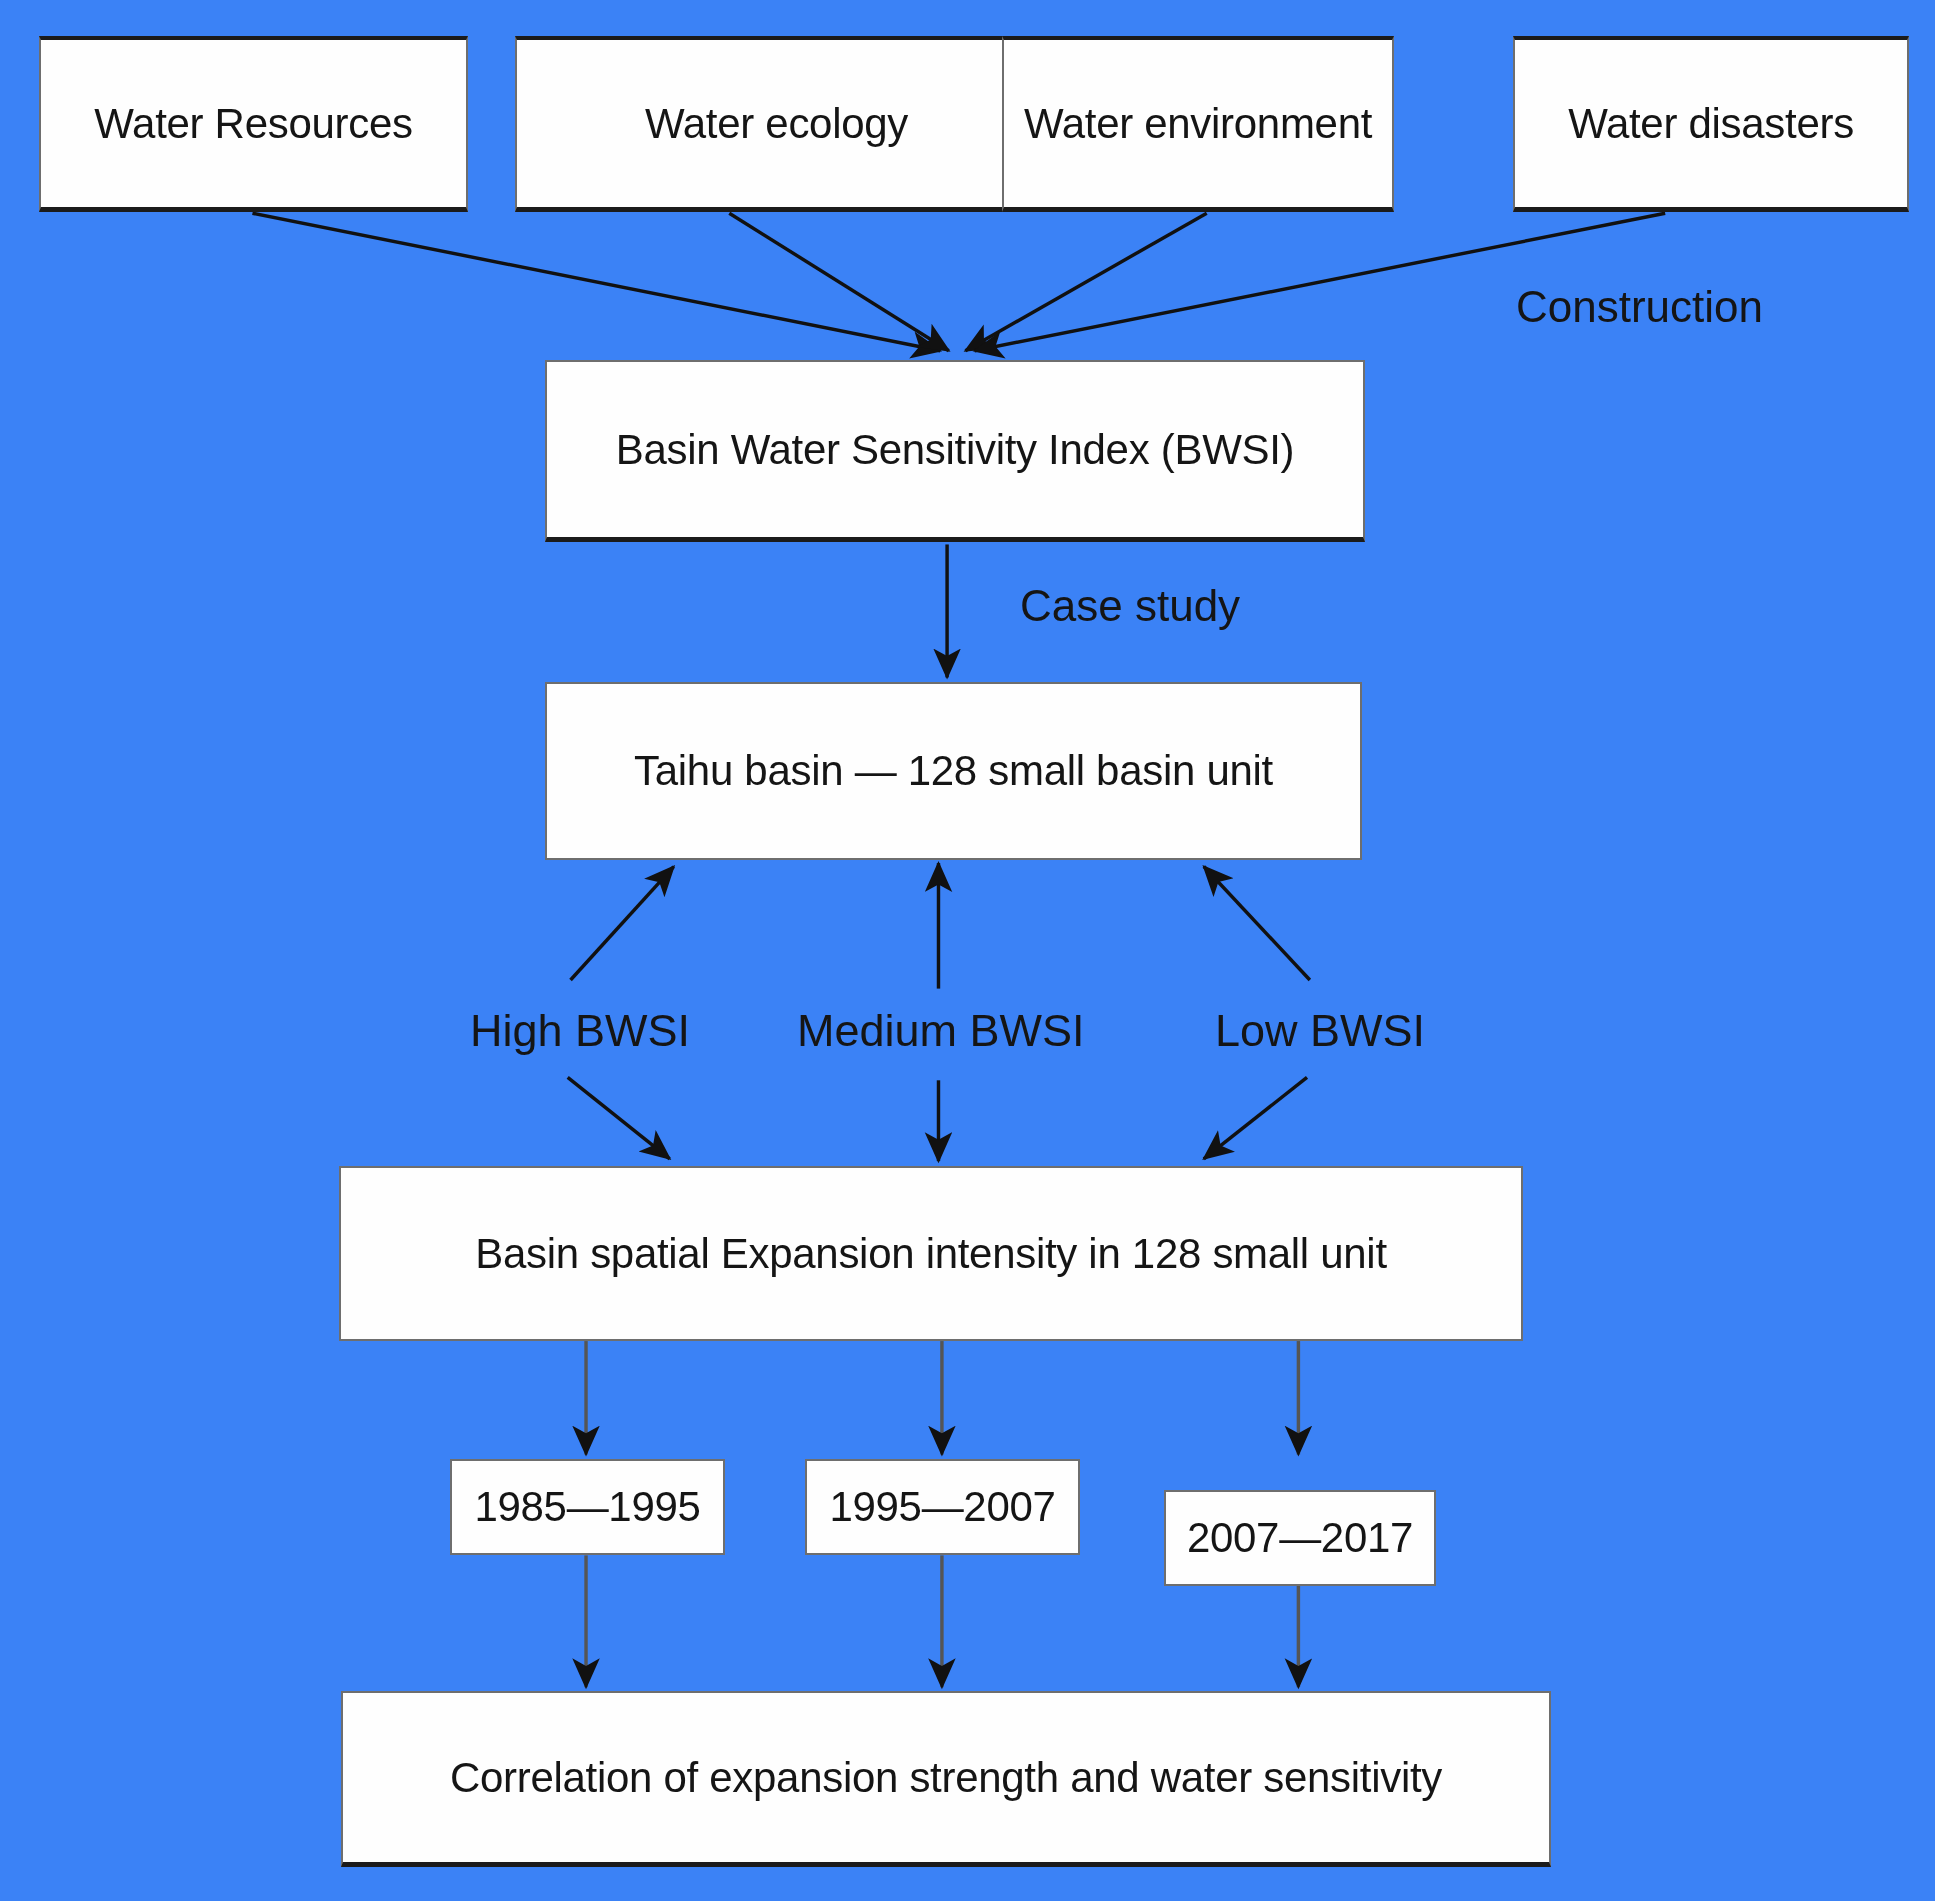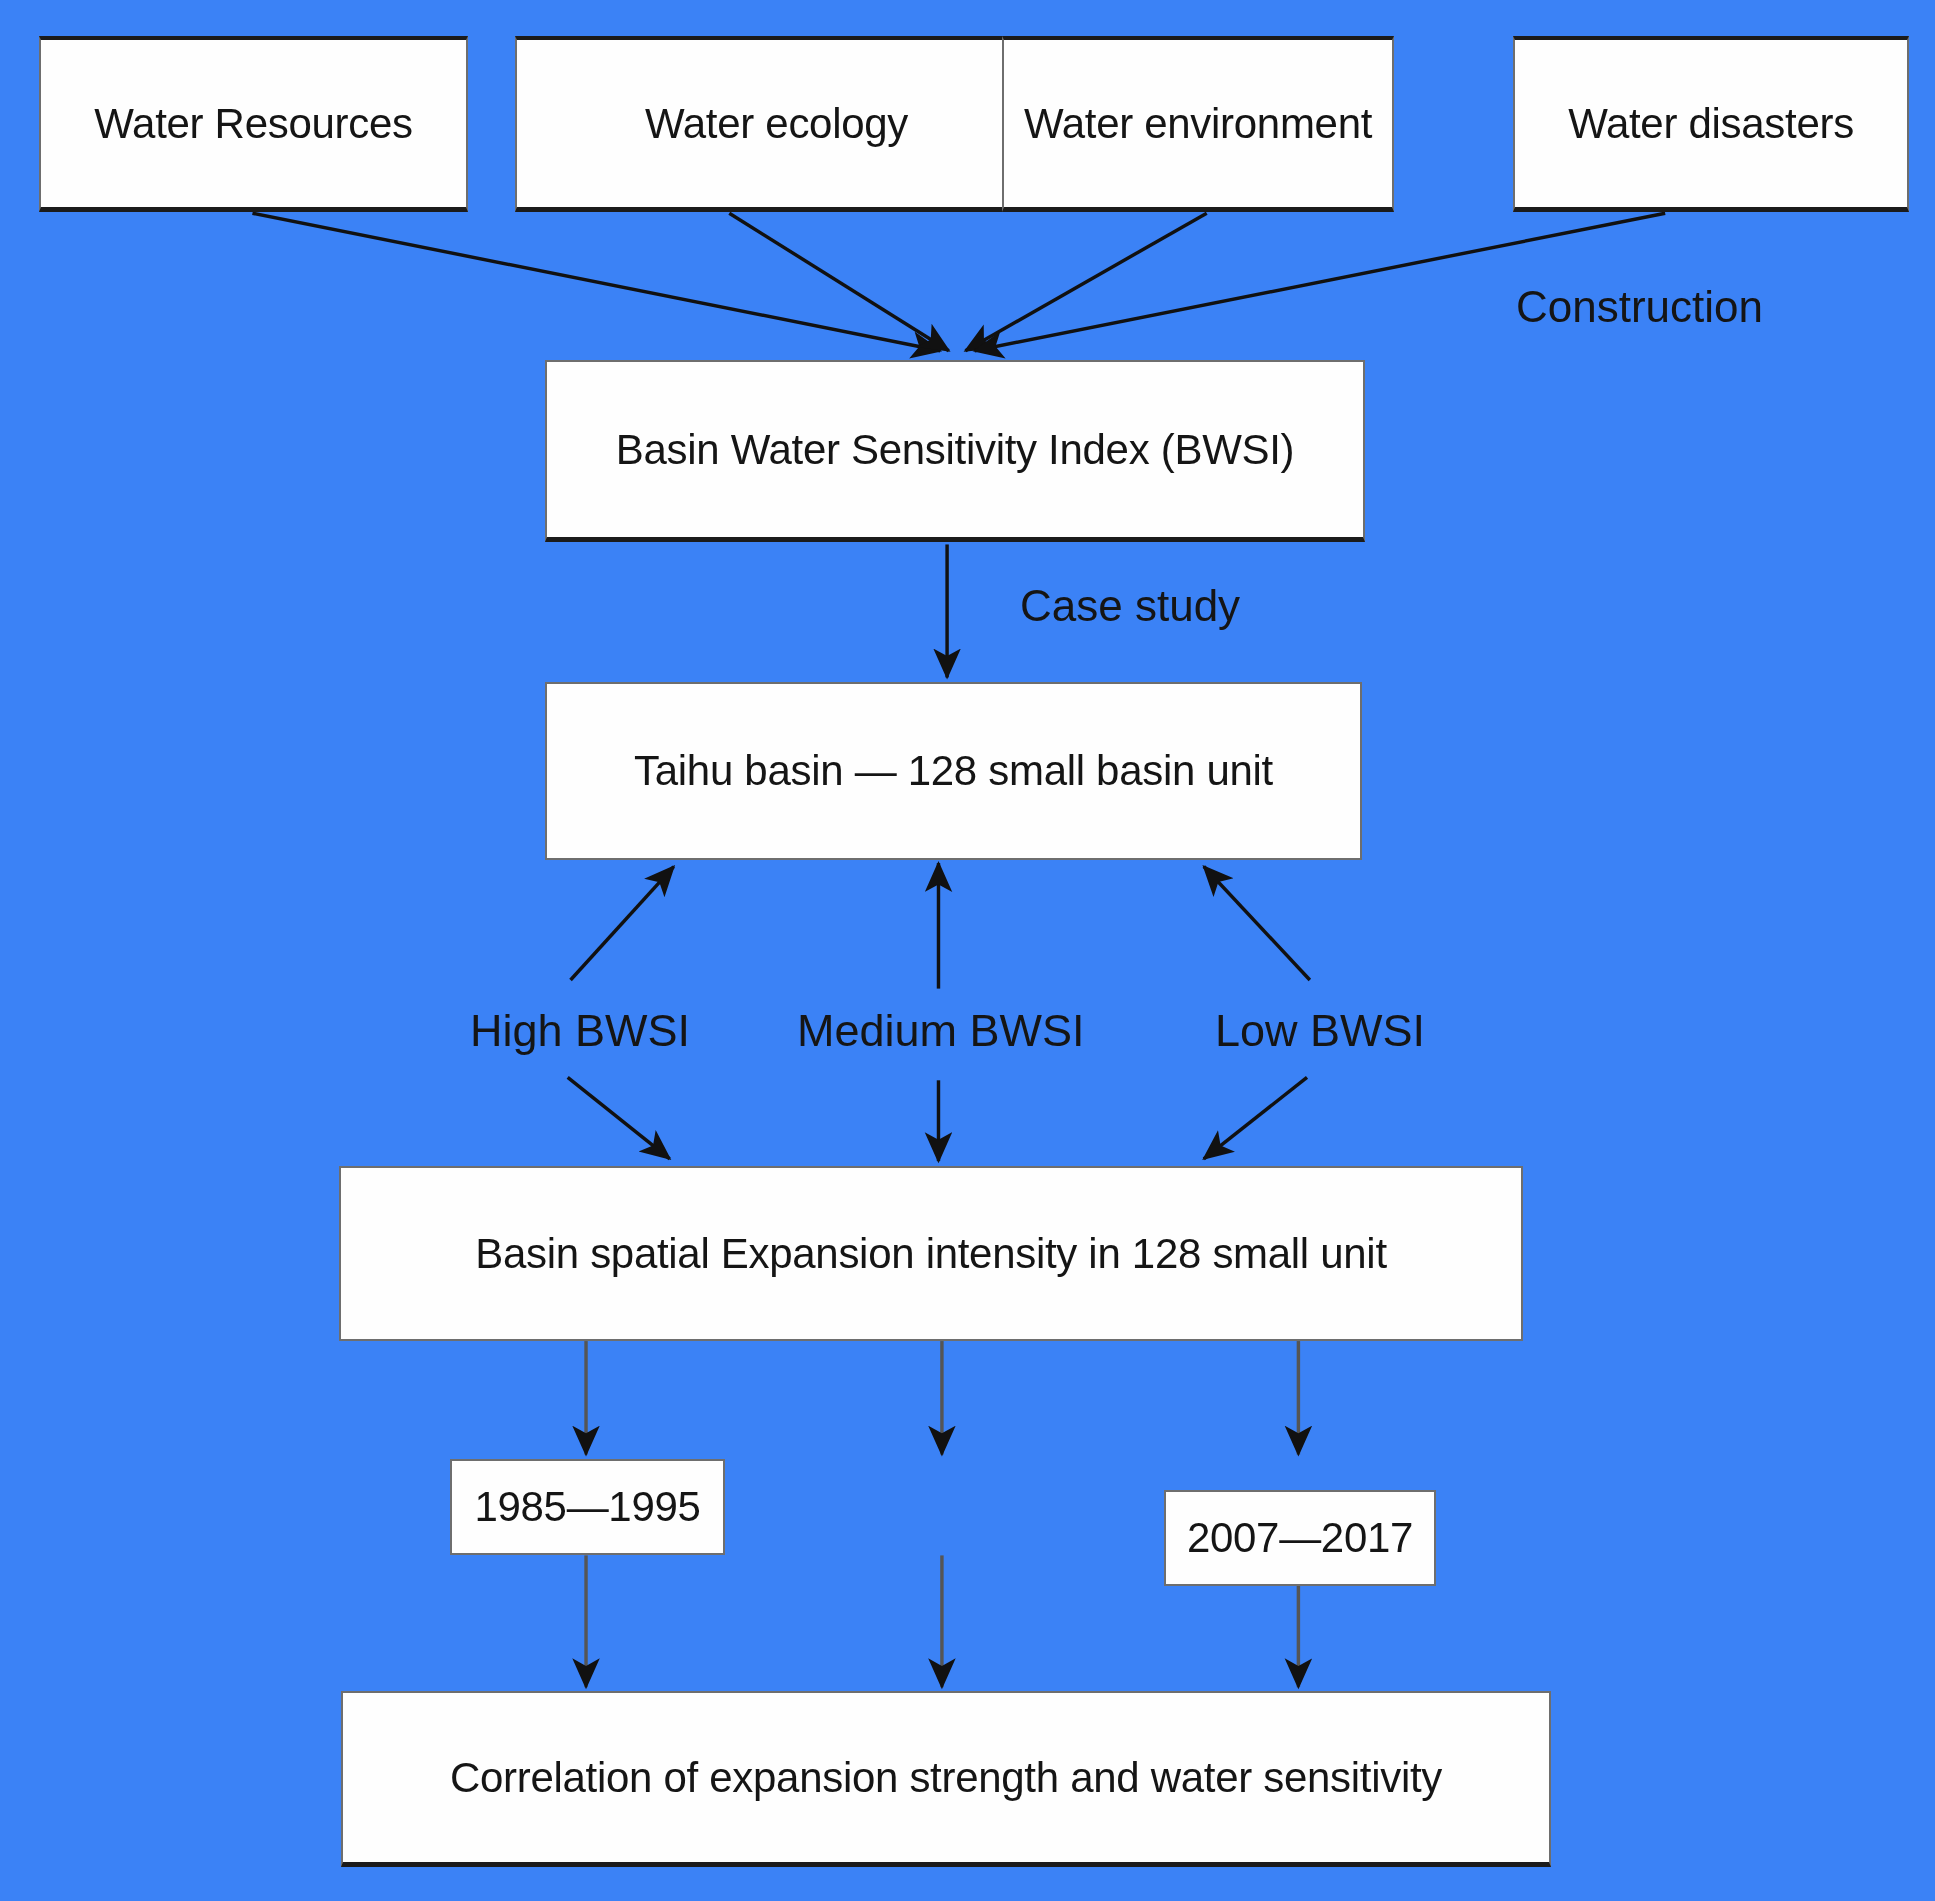--- a/index.html
+++ b/index.html
@@ -98,20 +98,23 @@
   <div class="sublabel" style="left:1215px; top:1008px;">Low BWSI</div>
 
   <div class="node" style="left:339px; top:1166px; width:1184px; height:175px;">
     <span class="lbl">Basin spatial Expansion intensity in  128 small unit</span>
   </div>
 
   <div class="node" style="left:450px;  top:1459px; width:275px; height:96px;">
     <span class="lbl">1985—1995</span>
   </div>
 
+  <div class="node" style="left:805px; top:1459px; width:275px; height:96px;">
+    <span class="lbl">1995—2007</span>
+  </div>
 
   <div class="node" style="left:1164px; top:1459px; width:272px; height:96px;margin-top:31px;">
     <span class="lbl">2007—2017</span>
   </div>
 
   <div class="node darkbot" style="left:341px; top:1691px; width:1210px; height:176px;">
     <span class="lbl">Correlation of expansion strength and water sensitivity</span>
   </div>
 
 </div>

